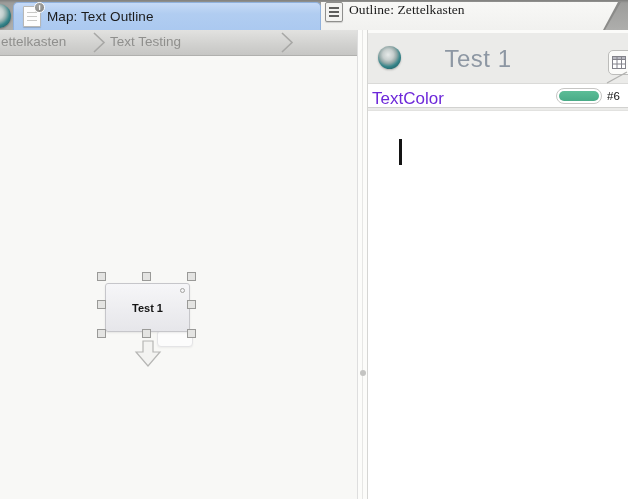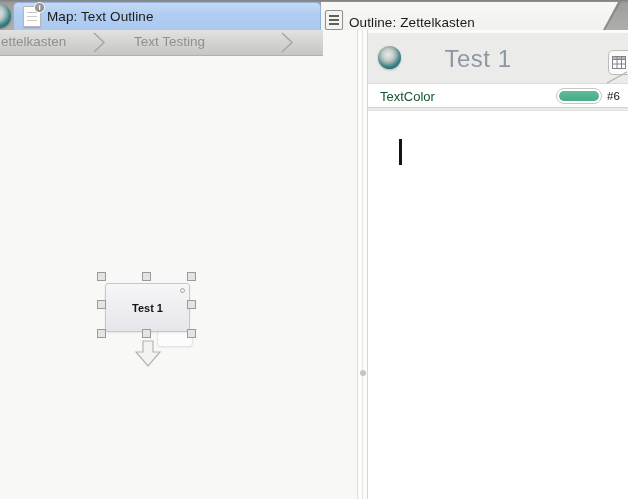--- a/index.html
+++ b/index.html
@@ -27,34 +27,34 @@
     background:radial-gradient(circle at 40% 35%, #a8a8a6, #7e7e7c); border:1px solid #fdfdfd;
     color:#fff; font-size:8px; line-height:9px; text-align:center; font-weight:bold; }
   .tab-label { margin-left:6px; font-size:13.5px; color:#1b1b1b; letter-spacing:.1px; }
 
   .tab-outline { position:absolute; left:321px; top:2px; width:300px; height:28px;
     background:#8b8b89;
     clip-path:polygon(0 0, 100% 0, calc(100% - 16px) 100%, 0 100%); }
   .tab-outline-inner { position:absolute; inset:0;
     background:linear-gradient(180deg,#f8f8f6 0,#f1f1ef 100%);
     clip-path:polygon(0 0, calc(100% - 3px) 0, calc(100% - 18px) 100%, 0 100%);
-    display:flex; align-items:flex-end; }
+    display:flex; align-items:flex-start;font-family:Liberation Serif, serif; }
   .outline-icon { position:relative; width:18px; height:20px; margin-left:4px;
     background:#f3f3f1; border:1px solid #8f8f8d; border-radius:2px;
     box-shadow:0 1px 1px rgba(0,0,0,.15); }
   .outline-icon .lines { position:absolute; left:3px; right:3px; top:4px; bottom:3px;
     background:repeating-linear-gradient(180deg,#5f5f5d 0 1.6px, transparent 1.6px 4.2px); }
 
   
-  .breadcrumb-bar { position:absolute; left:0; top:30px; width:323px; height:26px;
+  .breadcrumb-bar { position:absolute; left:0; top:30px; width:357px; height:26px;
     background:linear-gradient(180deg,#e2e2e0 0,#d2d2d0 55%,#c6c6c4 100%);
     border-bottom:1px solid #b0b0ae; }
   .crumb { position:absolute; top:4px; font-size:13.5px; color:#8f8f8d; }
   .crumb-1 { left:1px; }
-  .crumb-2 { left:134px; }
+  .crumb-2 { left:110px; }
   .crumb-chevron { position:absolute; top:2px; }
   .chev-1 { left:92px; }
   .chev-2 { left:280px; }
 
   
   .map-pane { position:absolute; left:0; top:56px; width:357px; height:443px;
     background:#f8f8f6; }
   .map-node { position:absolute; left:105px; top:227px; width:85px; height:49px;
     background:linear-gradient(180deg,#f6f6f8 0,#e6e6ea 100%);
     border:1px solid #c6c6ca; border-radius:3px;
@@ -87,21 +87,21 @@
     background:radial-gradient(circle at 44% 38%, #e6eae9 0%, #c6cecd 28%, #93a8a7 45%, #37858a 62%, #226166 82%, #174a4e 100%);
     box-shadow:0 1px 2px rgba(0,0,0,.25); }
   .tp-title { position:absolute; left:0; right:40px; top:12px; text-align:center;
     font-size:24px; color:#8d97a3; letter-spacing:.5px; }
   .tp-table-btn { position:absolute; right:-11px; top:17px; width:31px; height:25px;
     background:#fbfbf9; border:1px solid #bcbcba; border-radius:5px;
     display:flex; align-items:center; padding-left:3px; }
   .tp-diag { position:absolute; right:0; top:37px; }
   .attr-row { position:relative; height:24px; background:#fff;
     border-bottom:1px solid #d2d2d0; }
-  .attr-name { position:absolute; left:12px; top:5px; font-size:13px; color:#14532d; }
+  .attr-name { position:absolute; left:4px; top:5px; font-size:17px; color:#6d28d9; }
   .attr-swatch { position:absolute; right:26px; top:4px; width:46px; height:16px;
     background:#fff; border:1px solid #c6c6c4; border-radius:8px; }
   .attr-swatch .fill { position:absolute; inset:2px; border-radius:6px;
     background:linear-gradient(180deg,#5cbd97 0,#49ab87 100%); }
   .attr-value { position:absolute; left:239px; top:6px; width:21px; overflow:hidden;
     font-size:11.5px; color:#101010; white-space:nowrap; }
   .attr-under-strip { height:3px; background:#ebebe9; border-bottom:1px solid #e2e2e0; }
   .text-body { position:relative; height:386px; background:#fff; }
   .caret { position:absolute; left:31px; top:28px; width:3px; height:26px; background:#141414; }
 </style>

